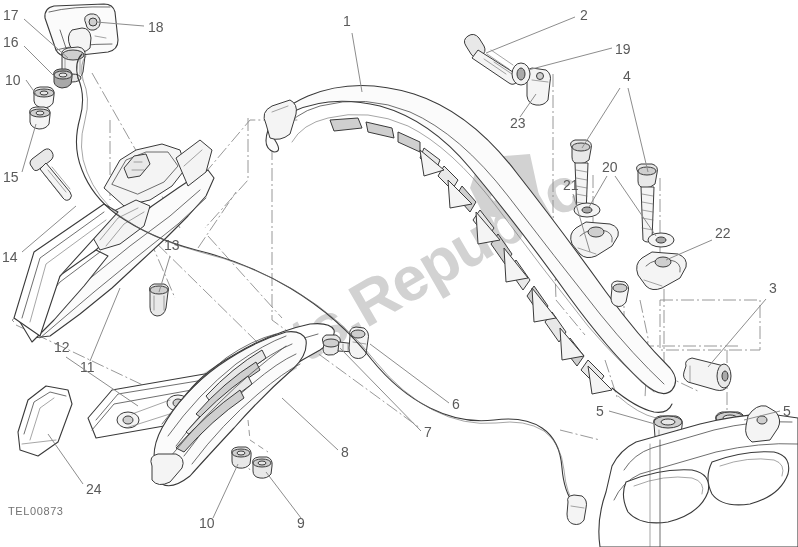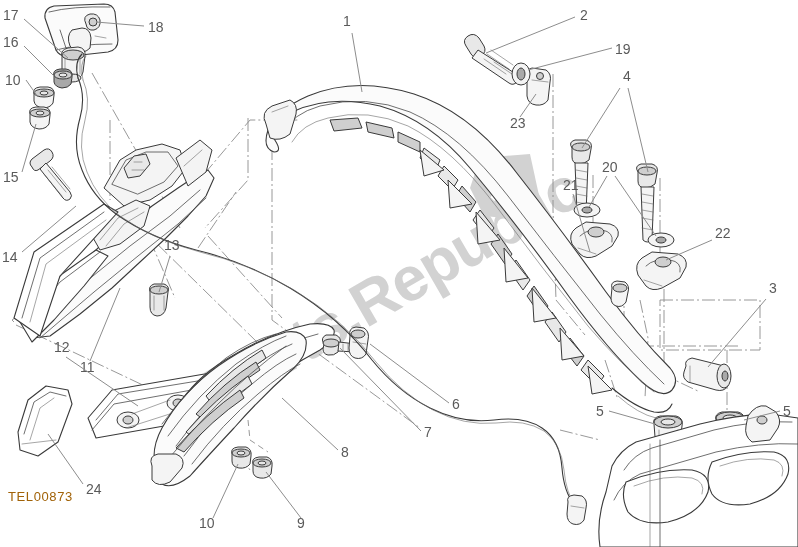--- a/index.html
+++ b/index.html
@@ -23,25 +23,25 @@
     width: 798px;
     height: 547px;
   }
   #art-layer { z-index: 2; }
   #watermark-layer { z-index: 1; pointer-events: none; }
   #callout-layer { z-index: 3; }
 
   .part-number-label {
     position: absolute;
     left: 8px;
-    top: 489px;
+    top: 505px;
     font-family: "Liberation Sans", sans-serif;
-    font-size: 13px;
+    font-size: 11px;
     letter-spacing: 0.6px;
-    color: #a16207;
+    color: #737373;
     z-index: 4;
     white-space: nowrap;
   }
 
   .callout-text {
     font-family: "Liberation Sans", sans-serif;
     font-size: 14px;
     fill: #5a5a5a;
   }
   .callout-leader {

